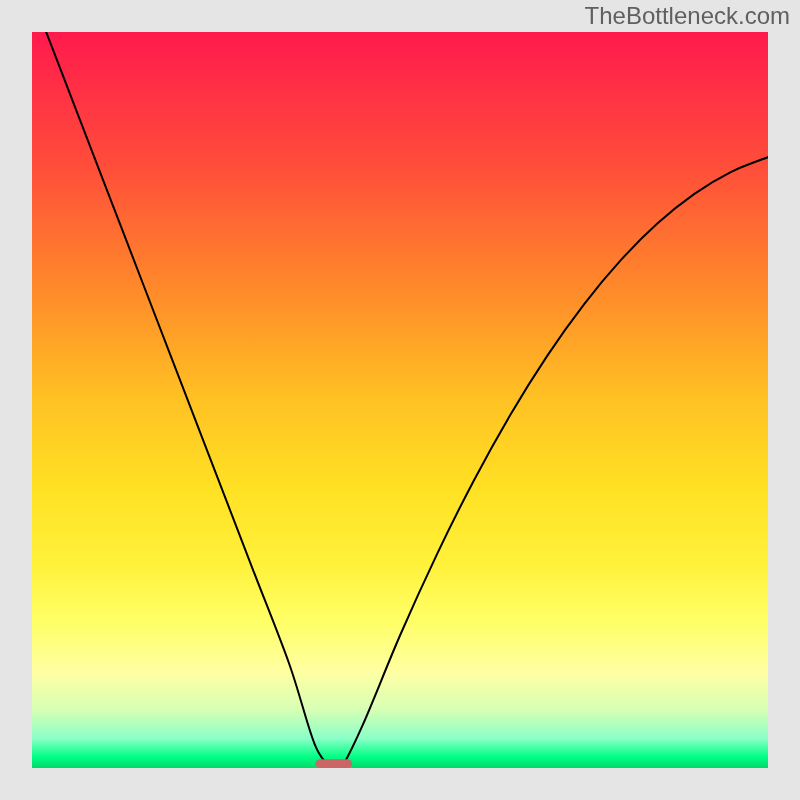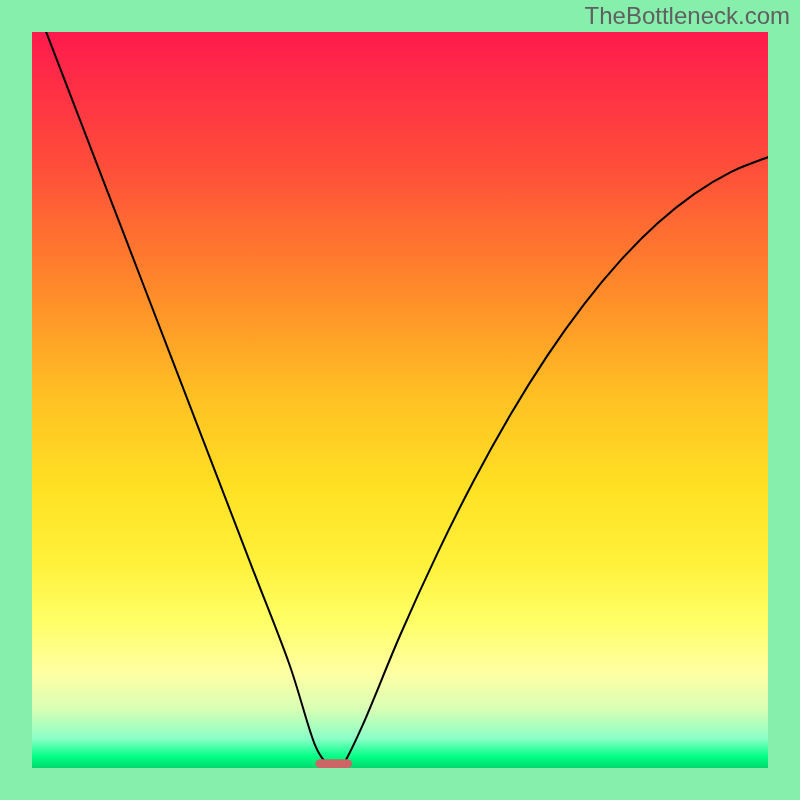--- a/index.html
+++ b/index.html
@@ -10,21 +10,21 @@
     background: #000;
     overflow: hidden;
     font-family: Arial, Helvetica, sans-serif;
   }
   .chart-frame {
     position: absolute;
     top: 0;
     left: 0;
     width: 800px;
     height: 800px;
-    background: #86efac;
+    background: #e5e5e5;
   }
   .plot-area {
     position: absolute;
     top: 32px;
     left: 32px;
     width: 736px;
     height: 736px;
     background: linear-gradient(
       to bottom,
       #ff1a4d 0%,

